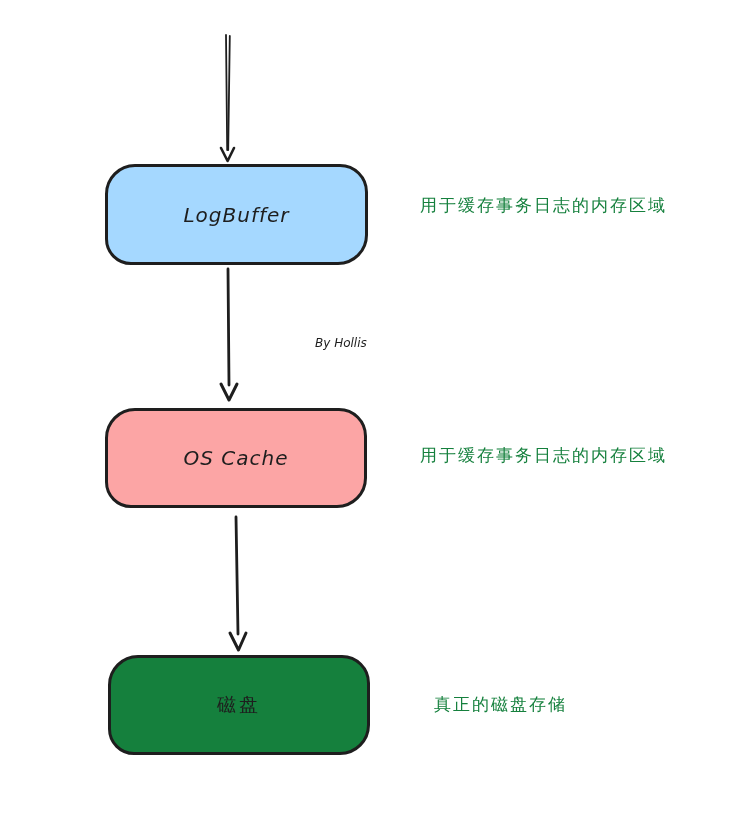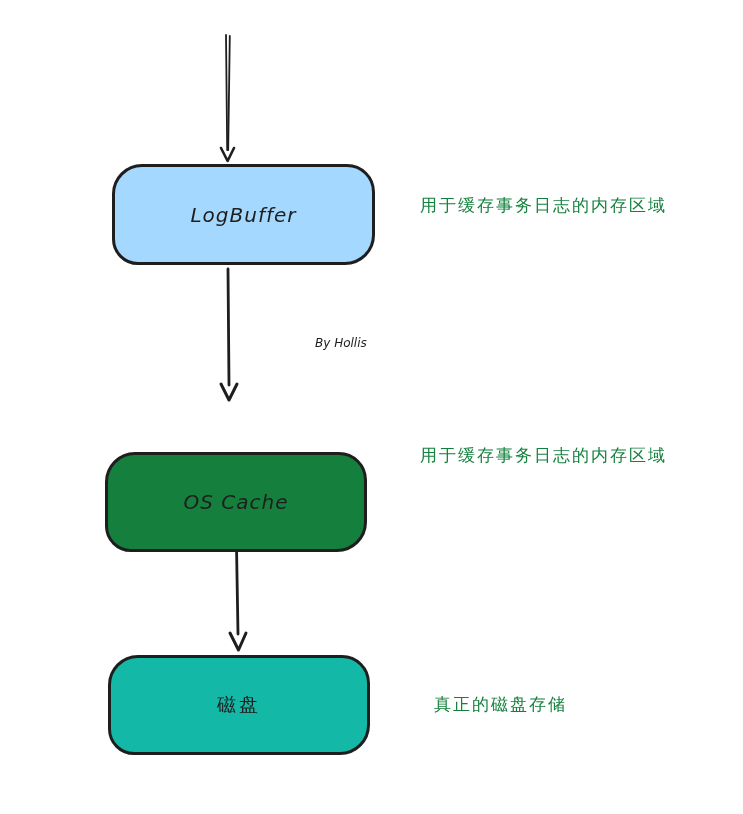--- a/index.html
+++ b/index.html
@@ -32,21 +32,21 @@
     align-items: center;
     justify-content: center;
   }
   .node-box .node-label {
     color: #1e1e1e;
     font-size: 20px;
     letter-spacing: 1px;
     font-style: italic; 
     white-space: nowrap;
   }
-  #node-logbuffer { left: 112px; top: 164px; width: 263px; height: 101px; }
+  #node-logbuffer { left: 105px; top: 164px; width: 263px; height: 101px; }
   #node-oscache   { left: 105px; top: 408px; width: 262px; height: 100px; }
   #node-disk      { left: 108px; top: 655px; width: 262px; height: 100px; }
   #node-disk .node-label { font-style: normal; letter-spacing: 3px; font-size: 19px; }
   .annotation {
     position: absolute;
     color: #15803d;
     font-size: 17px;
     letter-spacing: 2px;
     white-space: nowrap;
   }
@@ -91,25 +91,25 @@
     <g>
       <path class="arrow-path" stroke-width="2.8" d="M236 517 L238 634"></path>
       <path class="arrow-path" stroke-width="3" d="M230 633 L238.5 650 L246 633"></path>
     </g>
   </svg>
 
   <div id="node-logbuffer" class="node-box" style="background-color: rgb(165, 216, 255);">
     <span class="node-label">LogBuffer</span>
   </div>
 
-  <div id="node-oscache" class="node-box" style="background-color: #15803d; margin-top: 44px;">
+  <div id="node-oscache" class="node-box" style="background-color: #fca5a5;">
     <span class="node-label">OS Cache</span>
   </div>
 
-  <div id="node-disk" class="node-box" style="background-color: #14b8a6;">
+  <div id="node-disk" class="node-box" style="background-color: #15803d;">
     <span class="node-label">磁盘</span>
   </div>
 
   <div id="annotation-logbuffer" class="annotation">用于缓存事务日志的内存区域</div>
 
   <div id="annotation-oscache" class="annotation">用于缓存事务日志的内存区域</div>
 
   <div id="annotation-disk" class="annotation">真正的磁盘存储</div>
 
   <div class="credit">By Hollis</div>

